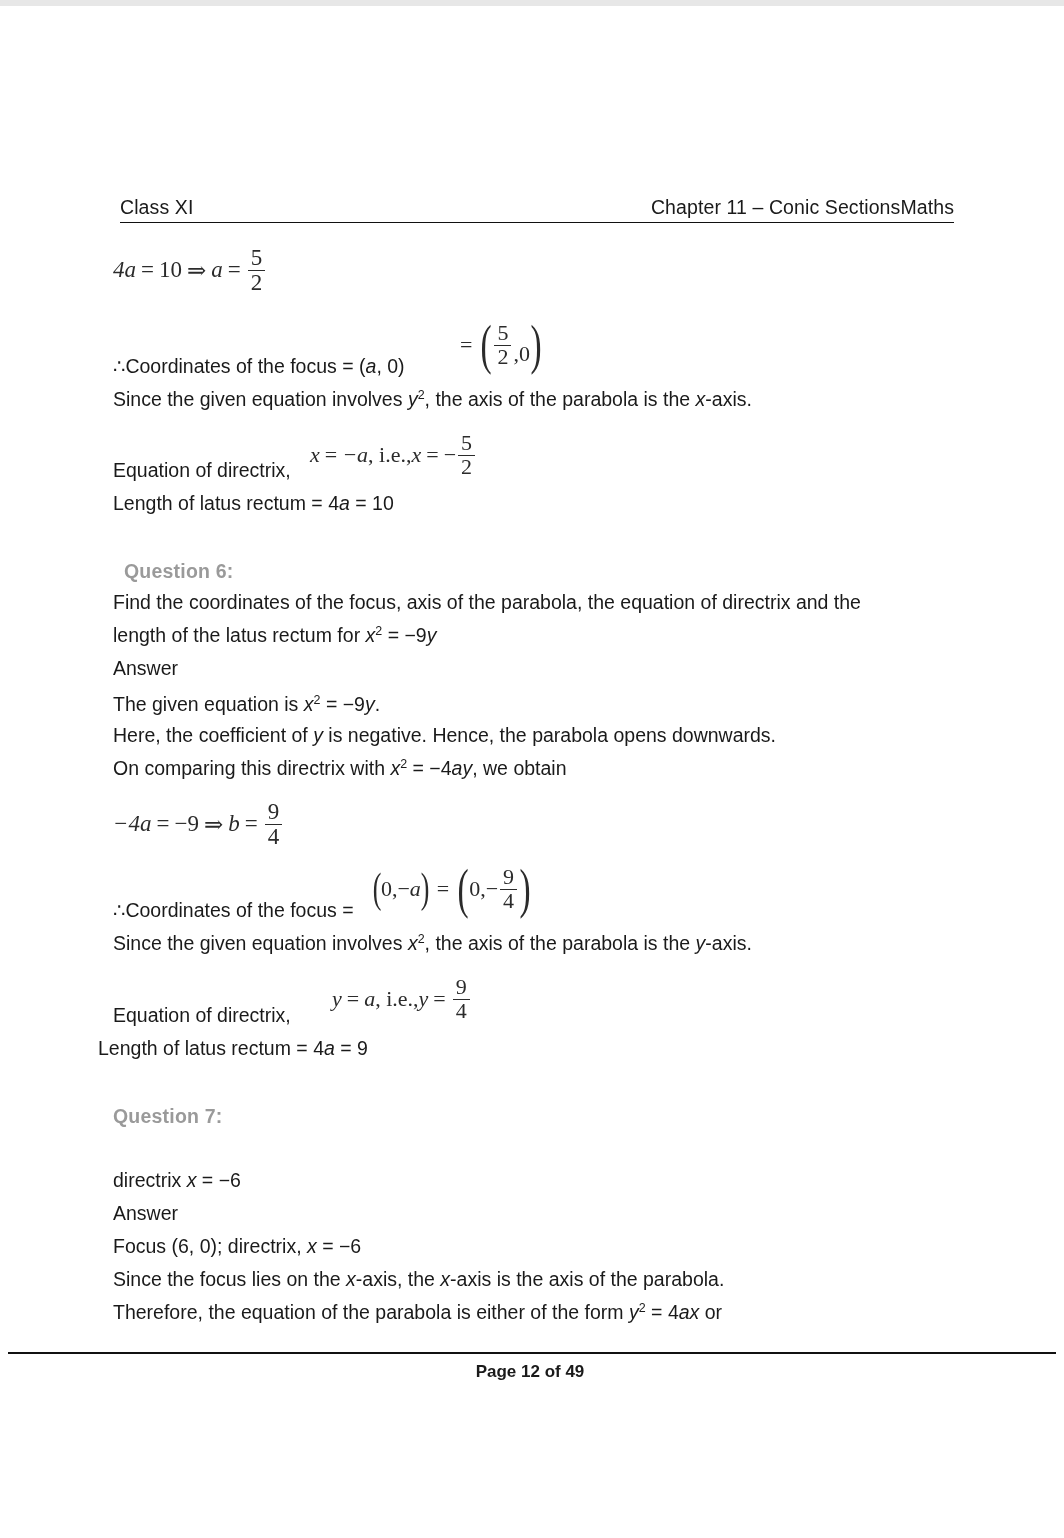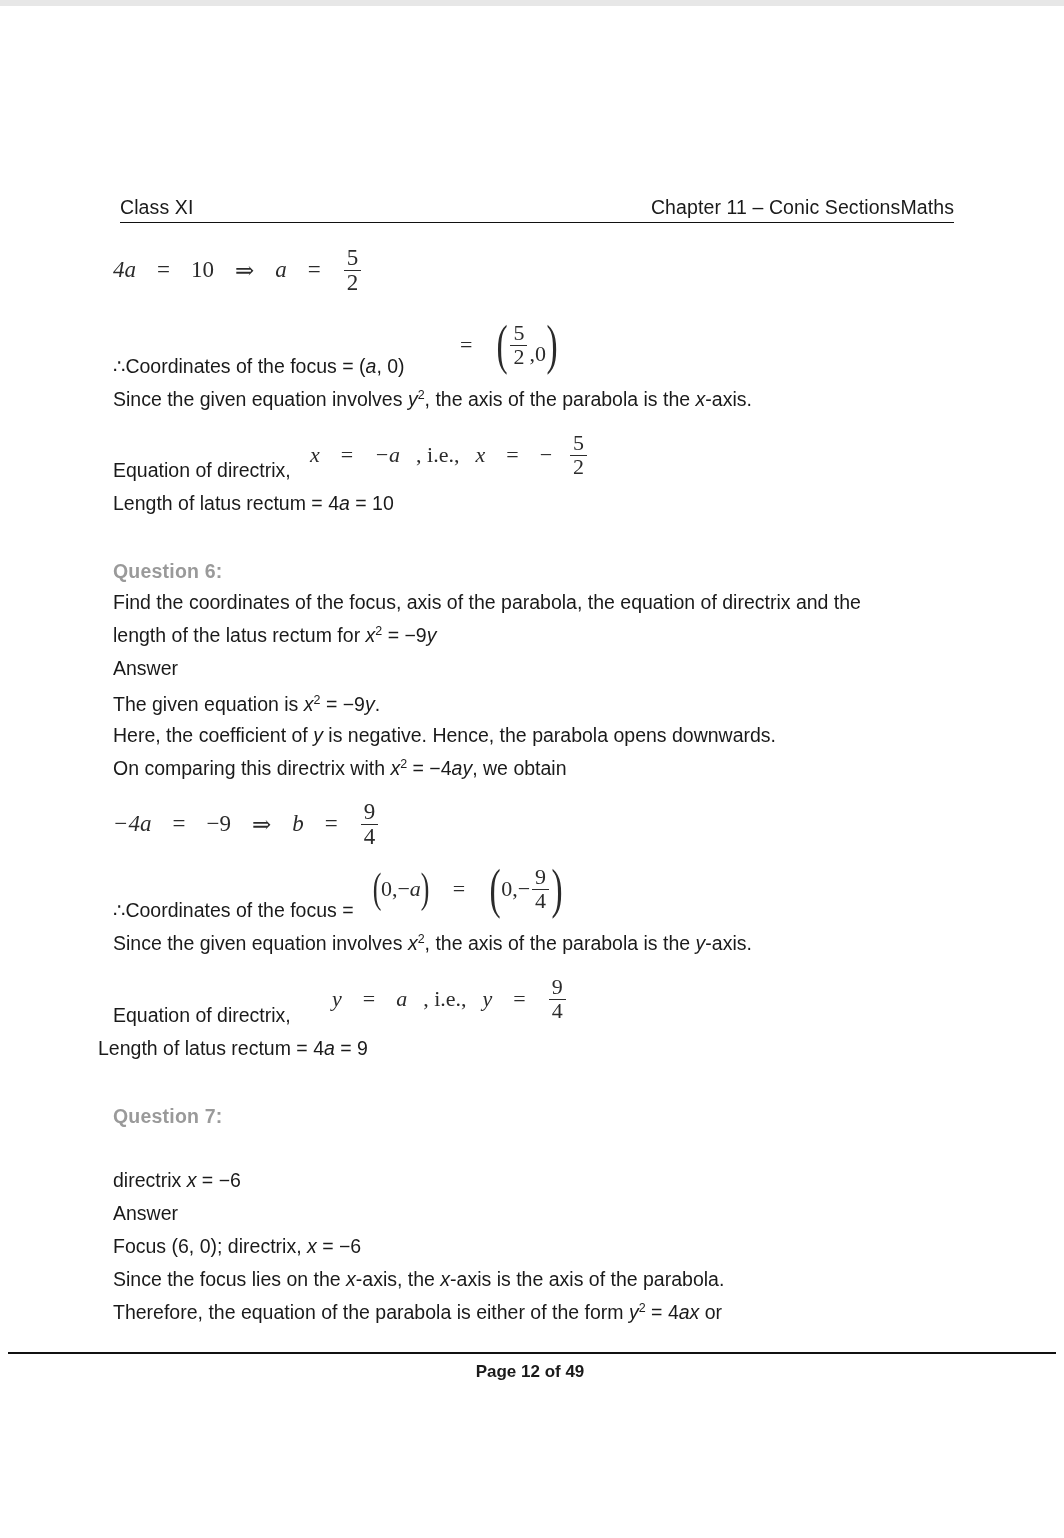--- a/index.html
+++ b/index.html
@@ -89,21 +89,20 @@
 
   
   .math {
     position: absolute;
     font-family: "Liberation Serif", "DejaVu Serif", serif;
     color: #2b2b2b;
     font-size: 23px;
     white-space: nowrap;
     display: flex;
     align-items: center;
-    gap: 16px;
   }
   .math .mi { font-style: italic; }
   .math .op { padding: 0 5px; }
   .frac {
     display: inline-flex;
     flex-direction: column;
     align-items: center;
     justify-content: center;
     vertical-align: middle;
     margin: 0 2px;
@@ -187,21 +186,21 @@
       <span class="den">2</span>
     </span>
   </div>
 
   <div class="blk" style="left:113px; top:461px;">Equation of directrix,</div>
 
   <div class="blk" style="left:113px; top:494px;">
     <span>Length of latus rectum = 4</span><i>a</i><span> = 10</span>
   </div>
 
-  <div class="qhead" style="left:113px; top:560px;">Question 6:</div>
+  <div class="qhead" style="left:124px; top:560px;">Question 6:</div>
 
   <div class="blk" style="left:113px; top:593px;">Find the coordinates of the focus, axis of the parabola, the equation of directrix and the</div>
 
   <div class="blk" style="left:113px; top:626px;">
     <span>length of the latus rectum for </span><i>x</i><sup>2</sup><span> = −9</span><i>y</i>
   </div>
 
   <div class="blk" style="left:113px; top:659px;">Answer</div>
 
   <div class="blk" style="left:113px; top:695px;">

